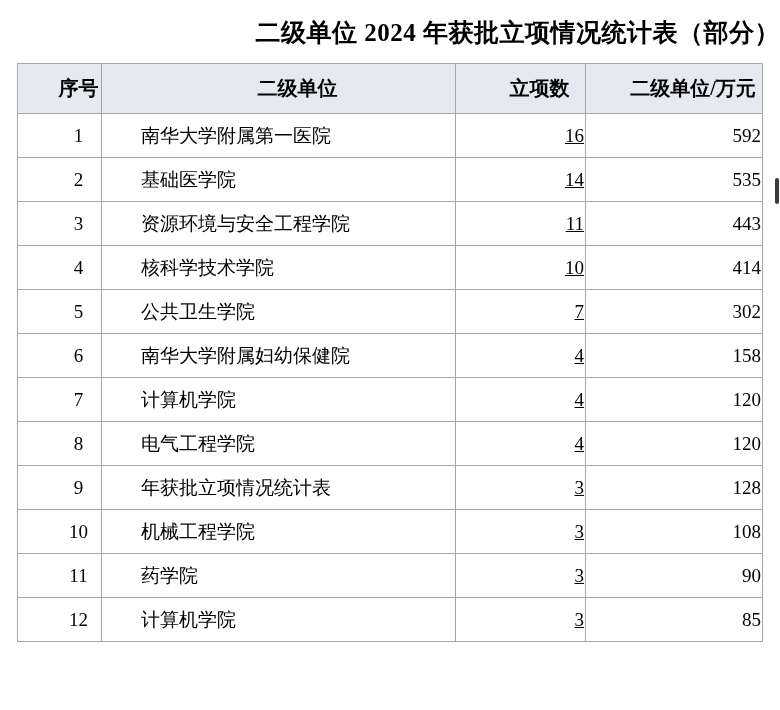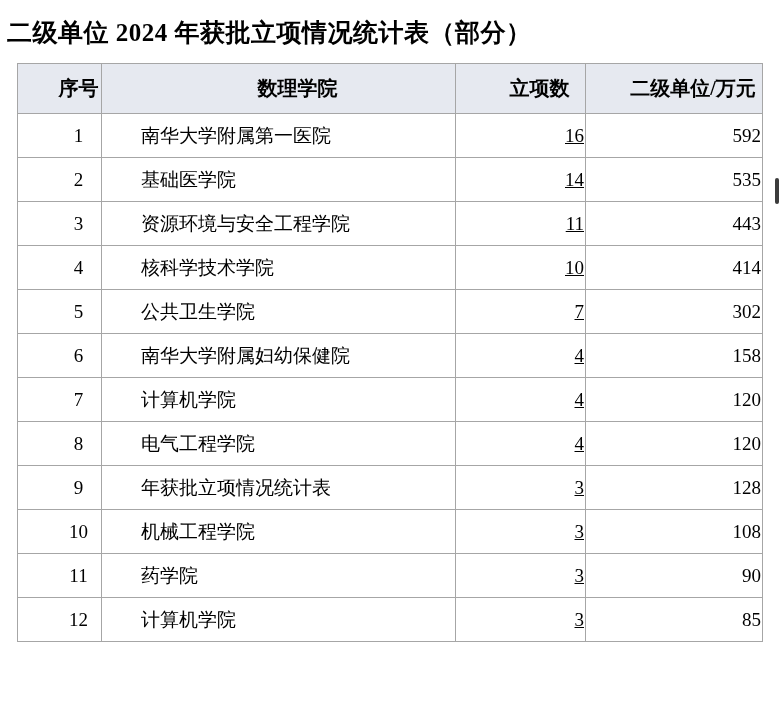--- a/index.html
+++ b/index.html
@@ -14,21 +14,21 @@
     color: #000000;
     overflow: hidden;
   }
   .page {
     width: 780px;
     height: 710px;
     position: relative;
     box-sizing: border-box;
   }
   .title {
-    text-align: left;
+    text-align: right;
     font-size: 25px;
     font-weight: bold;
     letter-spacing: 0.5px;
     padding: 16px 0 14px 7px;
     color: #000;
     font-family: "Liberation Serif", "DejaVu Serif", serif;
   }
   table.stat-table {
     border-collapse: collapse;
     width: 745px;
@@ -81,21 +81,21 @@
   <table class="stat-table">
     <colgroup>
       <col class="c-idx">
       <col class="c-unit">
       <col class="c-num">
       <col class="c-fund">
     </colgroup>
     <thead>
       <tr>
         <th>序号</th>
-        <th>数理学院</th>
+        <th>二级单位</th>
         <th>立项数</th>
         <th>二级单位/万元</th>
       </tr>
     </thead>
     <tbody>
       <tr>
         <td class="idx">1</td>
         <td class="unit">南华大学附属第一医院</td>
         <td class="num">16</td>
         <td class="fund">592</td>

